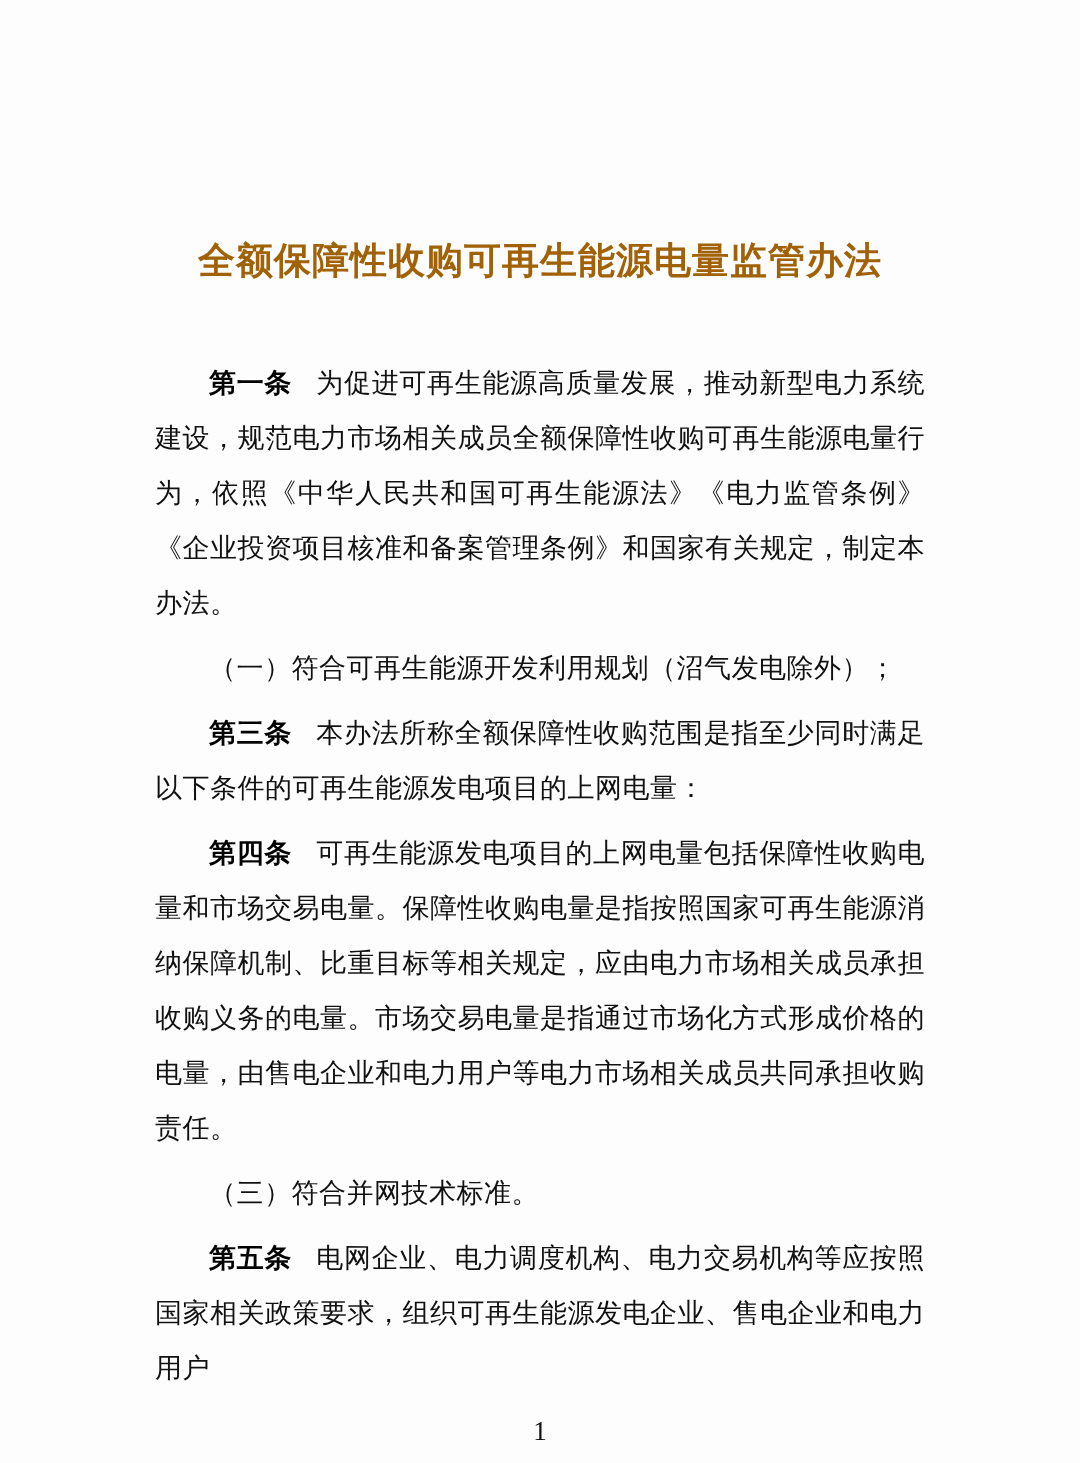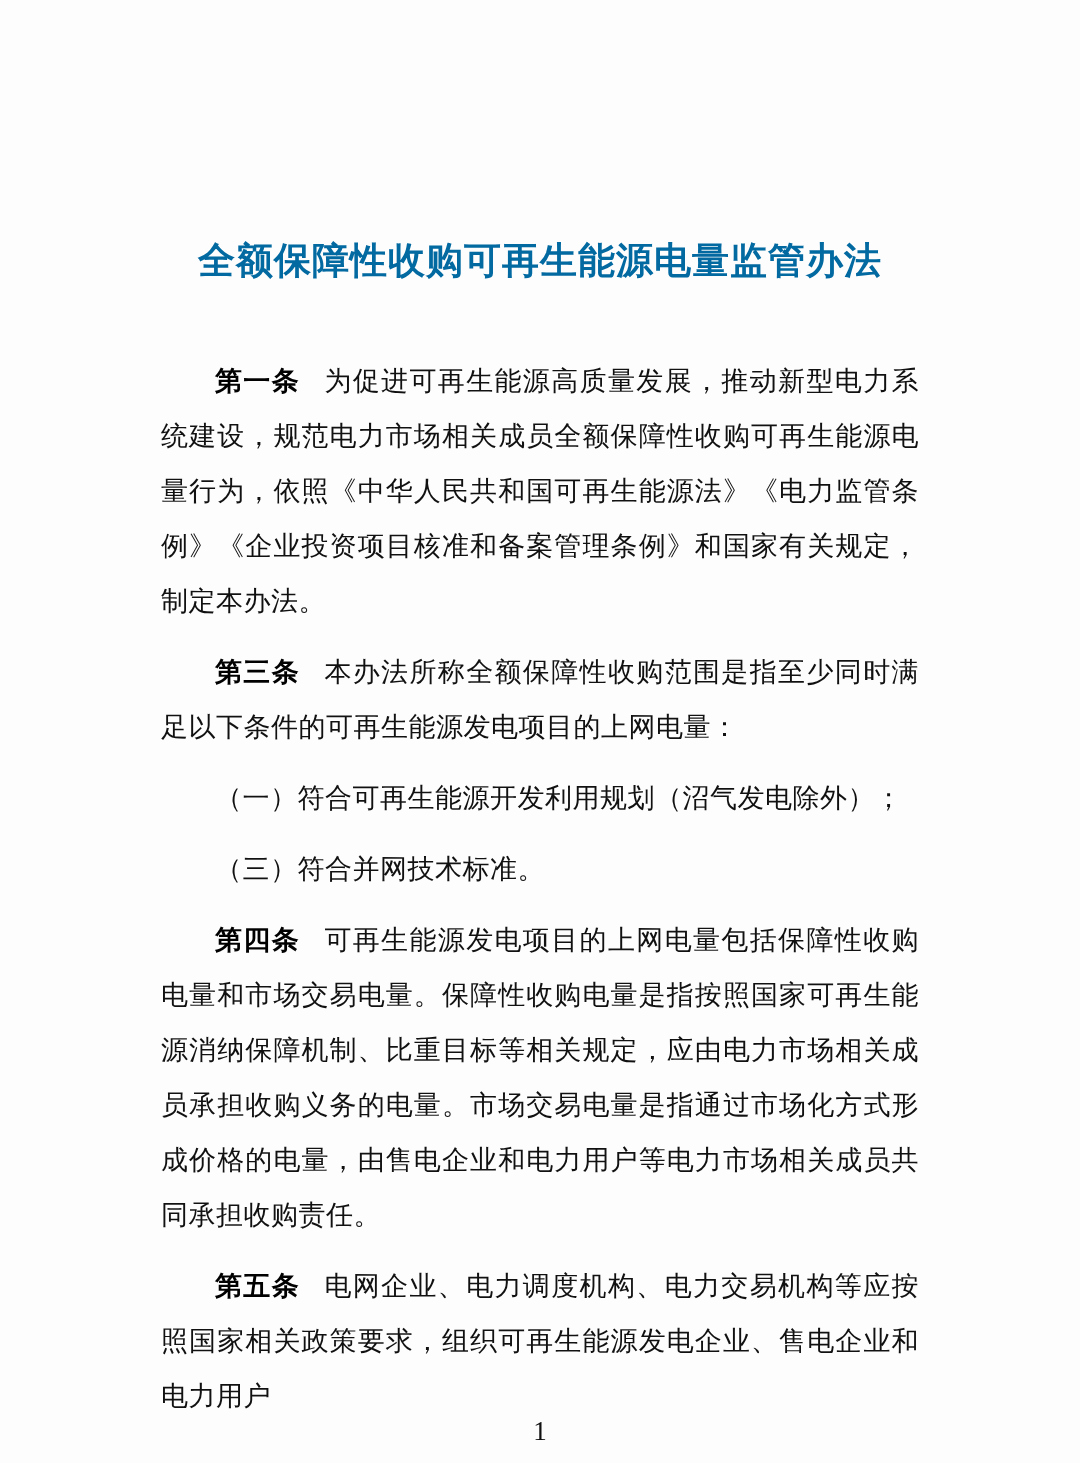--- a/index.html
+++ b/index.html
@@ -19,34 +19,33 @@
     padding: 0 145px;
     overflow: hidden;
   }
   .doc-title {
     margin: 238px 0 0 0;
     text-align: center;
     font-size: 37px;
     line-height: 46px;
     font-weight: bold;
     letter-spacing: 1px;
-    color: #0369a1;
+    color: #a16207;
   }
   .doc-body {
     margin-top: 72px;
     font-size: 27px;
     line-height: 55px;
     text-align: justify;
     text-justify: inter-ideograph;
     letter-spacing: 0.5px;
   }
   .para {
-    margin: 16px;
+    margin: 10px;
     text-indent: 2em;
-    font-family: Liberation Mono, monospace;
   }
   .article-label {
     font-weight: bold;
     margin-right: 0.9em;
     color: #000000;
   }
   .article-label:empty {
     display: none;
   }
   .page-number {
@@ -64,28 +63,28 @@
 
 <div class="page">
 
   <h1 class="doc-title">全额保障性收购可再生能源电量监管办法</h1>
 
   <div class="doc-body">
 
     <p class="para"><span class="article-label">第一条</span><span>为促进可再生能源高质量发展，推动新型电力系统建设，规范电力市场相关成员全额保障性收购可再生能源电量行为，依照《中华人民共和国可再生能源法》《电力监管条例》《企业投资项目核准和备案管理条例》和国家有关规定，制定本办法。</span></p>
 
 
+    <p class="para"><span>（一）符合可再生能源开发利用规划（沼气发电除外）；</span></p>
+
     <p class="para"><span class="article-label">第三条</span><span>本办法所称全额保障性收购范围是指至少同时满足以下条件的可再生能源发电项目的上网电量：</span></p>
 
-    <p class="para"><span>（一）符合可再生能源开发利用规划（沼气发电除外）；</span></p>
 
+    <p class="para"><span class="article-label">第四条</span><span>可再生能源发电项目的上网电量包括保障性收购电量和市场交易电量。保障性收购电量是指按照国家可再生能源消纳保障机制、比重目标等相关规定，应由电力市场相关成员承担收购义务的电量。市场交易电量是指通过市场化方式形成价格的电量，由售电企业和电力用户等电力市场相关成员共同承担收购责任。</span></p>
 
     <p class="para"><span>（三）符合并网技术标准。</span></p>
-
-    <p class="para"><span class="article-label">第四条</span><span>可再生能源发电项目的上网电量包括保障性收购电量和市场交易电量。保障性收购电量是指按照国家可再生能源消纳保障机制、比重目标等相关规定，应由电力市场相关成员承担收购义务的电量。市场交易电量是指通过市场化方式形成价格的电量，由售电企业和电力用户等电力市场相关成员共同承担收购责任。</span></p>
 
     <p class="para"><span class="article-label">第五条</span><span>电网企业、电力调度机构、电力交易机构等应按照国家相关政策要求，组织可再生能源发电企业、售电企业和电力用户</span></p>
 
   </div>
 
   <div class="page-number">1</div>
 
 </div>
 
 </body></html>

